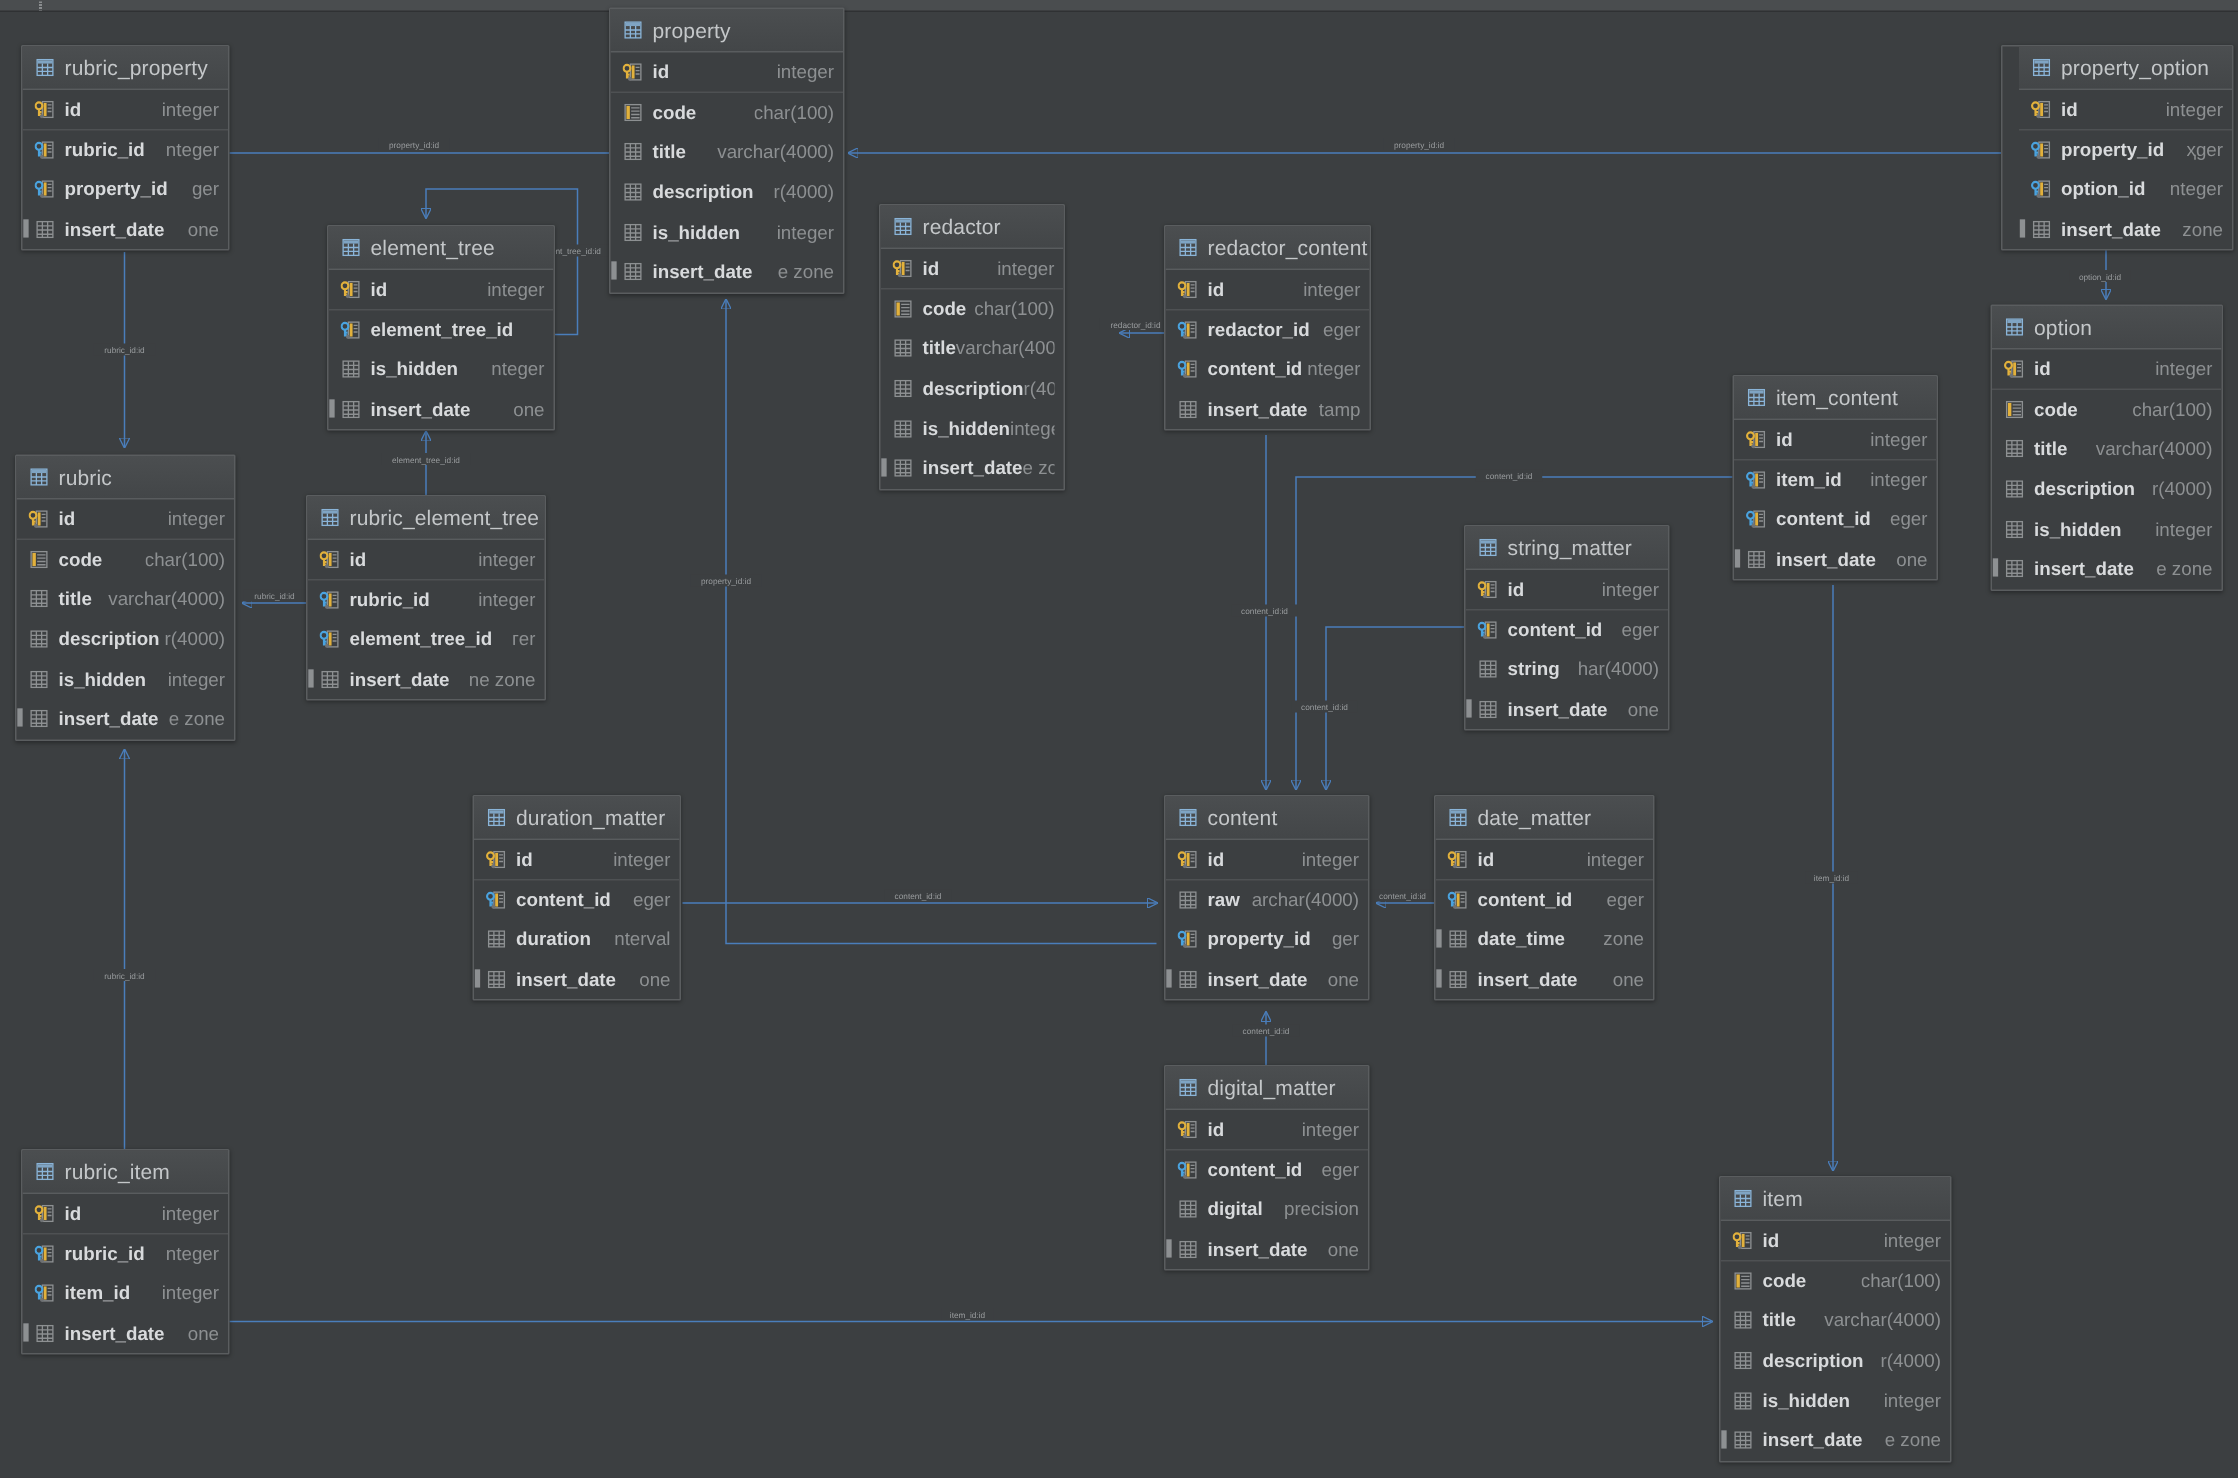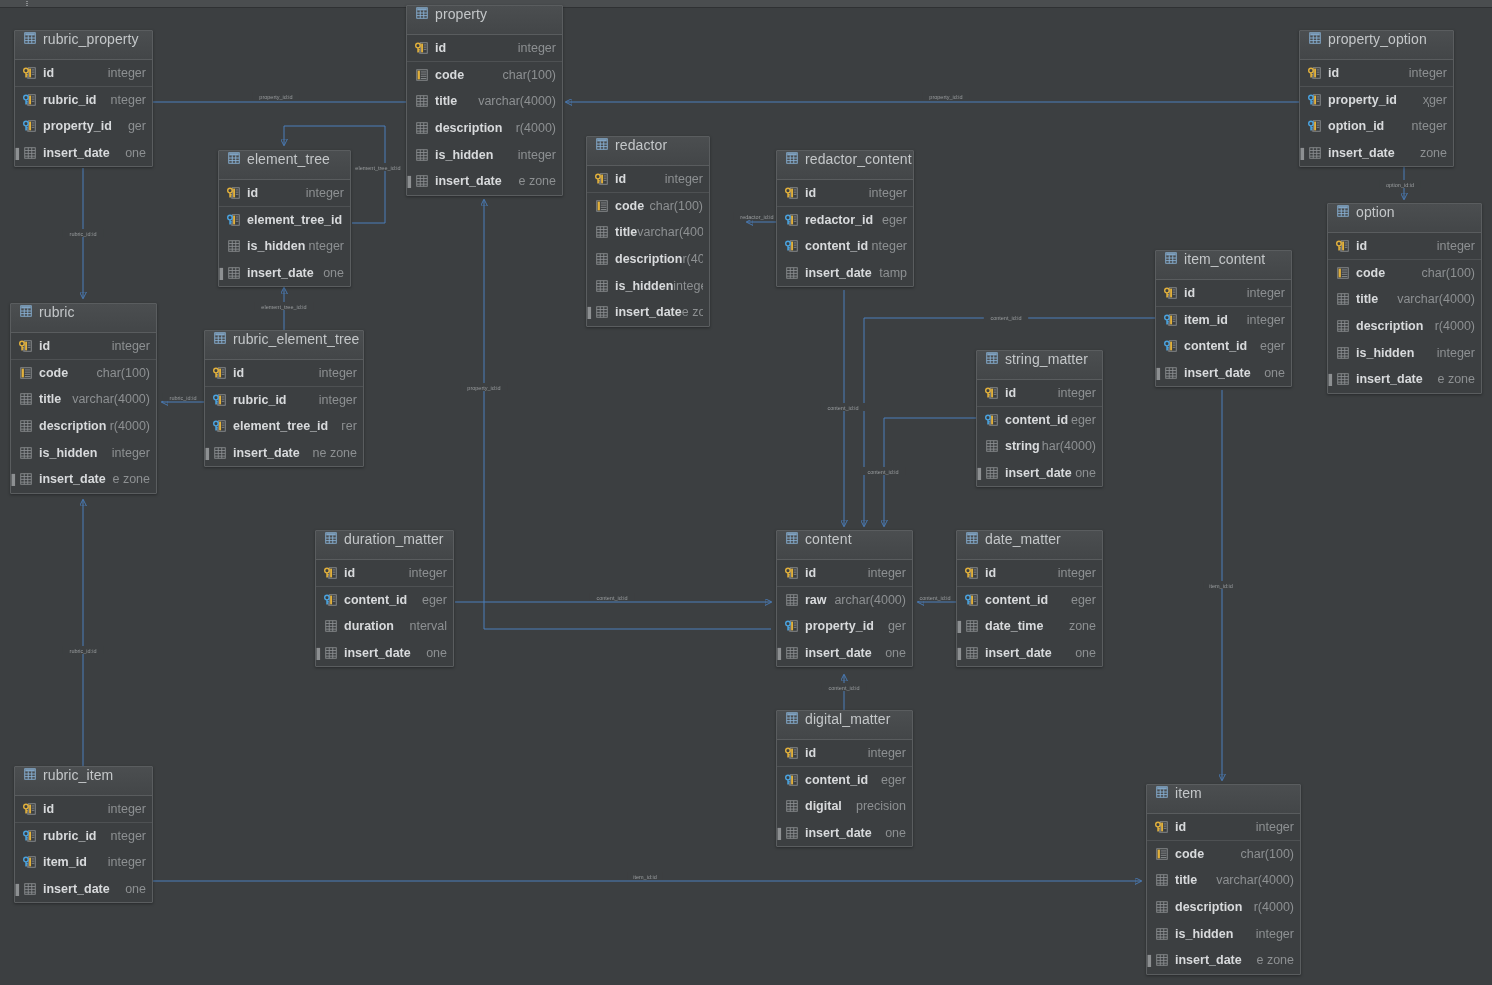--- a/index.html
+++ b/index.html
@@ -40,21 +40,21 @@
   .tbl {
     position: absolute;
     background: #3c3f41;
     border: 1px solid #5a5d5f;
     border-radius: 1px;
     box-shadow: 0 1px 3px rgba(0,0,0,.35);
     overflow: hidden;
   }
   .tbl-head {
     height: 29px;
-    display: flex; 
+    display: flex; align-items: center;
     padding: 0 8px;
     background: linear-gradient(to bottom, #4b4e50 0%, #434648 100%);
     border-bottom: 1px solid #595c5e;
   }
   .tbl-name {
     font-size: 14px;
     color: #c4c7c9;
     white-space: nowrap;
     letter-spacing: .1px;
   }
@@ -357,21 +357,21 @@
               <line x1="2" y1="8.4" x2="14" y2="8.4" stroke="#8d9092" stroke-width="1"></line>
               <line x1="2" y1="11.6" x2="14" y2="11.6" stroke="#8d9092" stroke-width="1"></line>
               <line x1="6" y1="2" x2="6" y2="14" stroke="#8d9092" stroke-width="1"></line>
               <line x1="10" y1="2" x2="10" y2="14" stroke="#8d9092" stroke-width="1"></line>
             </svg>
           </span>
           <span class="col-name">insert_date</span>
           <span class="col-type">е zone</span>
         </div>
       </div>
-      <div class="tbl" style="left: 1299px; top: 30px; width: 155px;">
+      <div class="tbl" style="left: 1334px; top: 30px; width: 155px; padding-left: 11px;">
         <div class="tbl-head">
           <span>
             <svg class="ic" viewBox="0 0 16 16" xmlns="http://www.w3.org/2000/svg">
               <rect x="2" y="2" width="12" height="12" fill="none" stroke="#8ab4d8" stroke-width="1"></rect>
               <rect x="2.6" y="2.6" width="10.8" height="2.4" fill="#8ab4d8" opacity=".85"></rect>
               <line x1="2" y1="8" x2="14" y2="8" stroke="#8ab4d8" stroke-width="1"></line>
               <line x1="2" y1="11" x2="14" y2="11" stroke="#8ab4d8" stroke-width="1"></line>
               <line x1="6" y1="5" x2="6" y2="14" stroke="#8ab4d8" stroke-width="1"></line>
               <line x1="10" y1="5" x2="10" y2="14" stroke="#8ab4d8" stroke-width="1"></line>
             </svg>
@@ -435,21 +435,21 @@
               <line x1="2" y1="8.4" x2="14" y2="8.4" stroke="#8d9092" stroke-width="1"></line>
               <line x1="2" y1="11.6" x2="14" y2="11.6" stroke="#8d9092" stroke-width="1"></line>
               <line x1="6" y1="2" x2="6" y2="14" stroke="#8d9092" stroke-width="1"></line>
               <line x1="10" y1="2" x2="10" y2="14" stroke="#8d9092" stroke-width="1"></line>
             </svg>
           </span>
           <span class="col-name">insert_date</span>
           <span class="col-type">zone</span>
         </div>
       </div>
-      <div class="tbl" style="left: 218px; top: 150px; width: 133px;">
+      <div class="tbl" style="left: 218px; top: 150px; width: 152px;">
         <div class="tbl-head">
           <span>
             <svg class="ic" viewBox="0 0 16 16" xmlns="http://www.w3.org/2000/svg">
               <rect x="2" y="2" width="12" height="12" fill="none" stroke="#8ab4d8" stroke-width="1"></rect>
               <rect x="2.6" y="2.6" width="10.8" height="2.4" fill="#8ab4d8" opacity=".85"></rect>
               <line x1="2" y1="8" x2="14" y2="8" stroke="#8ab4d8" stroke-width="1"></line>
               <line x1="2" y1="11" x2="14" y2="11" stroke="#8ab4d8" stroke-width="1"></line>
               <line x1="6" y1="5" x2="6" y2="14" stroke="#8ab4d8" stroke-width="1"></line>
               <line x1="10" y1="5" x2="10" y2="14" stroke="#8ab4d8" stroke-width="1"></line>
             </svg>
@@ -1050,21 +1050,21 @@
               <line x1="2" y1="8.4" x2="14" y2="8.4" stroke="#8d9092" stroke-width="1"></line>
               <line x1="2" y1="11.6" x2="14" y2="11.6" stroke="#8d9092" stroke-width="1"></line>
               <line x1="6" y1="2" x2="6" y2="14" stroke="#8d9092" stroke-width="1"></line>
               <line x1="10" y1="2" x2="10" y2="14" stroke="#8d9092" stroke-width="1"></line>
             </svg>
           </span>
           <span class="col-name">insert_date</span>
           <span class="col-type">ne zone</span>
         </div>
       </div>
-      <div class="tbl" style="left: 976px; top: 350px; width: 127px;">
+      <div class="tbl" style="left: 976px; top: 350px; width: 137px;">
         <div class="tbl-head">
           <span>
             <svg class="ic" viewBox="0 0 16 16" xmlns="http://www.w3.org/2000/svg">
               <rect x="2" y="2" width="12" height="12" fill="none" stroke="#8ab4d8" stroke-width="1"></rect>
               <rect x="2.6" y="2.6" width="10.8" height="2.4" fill="#8ab4d8" opacity=".85"></rect>
               <line x1="2" y1="8" x2="14" y2="8" stroke="#8ab4d8" stroke-width="1"></line>
               <line x1="2" y1="11" x2="14" y2="11" stroke="#8ab4d8" stroke-width="1"></line>
               <line x1="6" y1="5" x2="6" y2="14" stroke="#8ab4d8" stroke-width="1"></line>
               <line x1="10" y1="5" x2="10" y2="14" stroke="#8ab4d8" stroke-width="1"></line>
             </svg>

